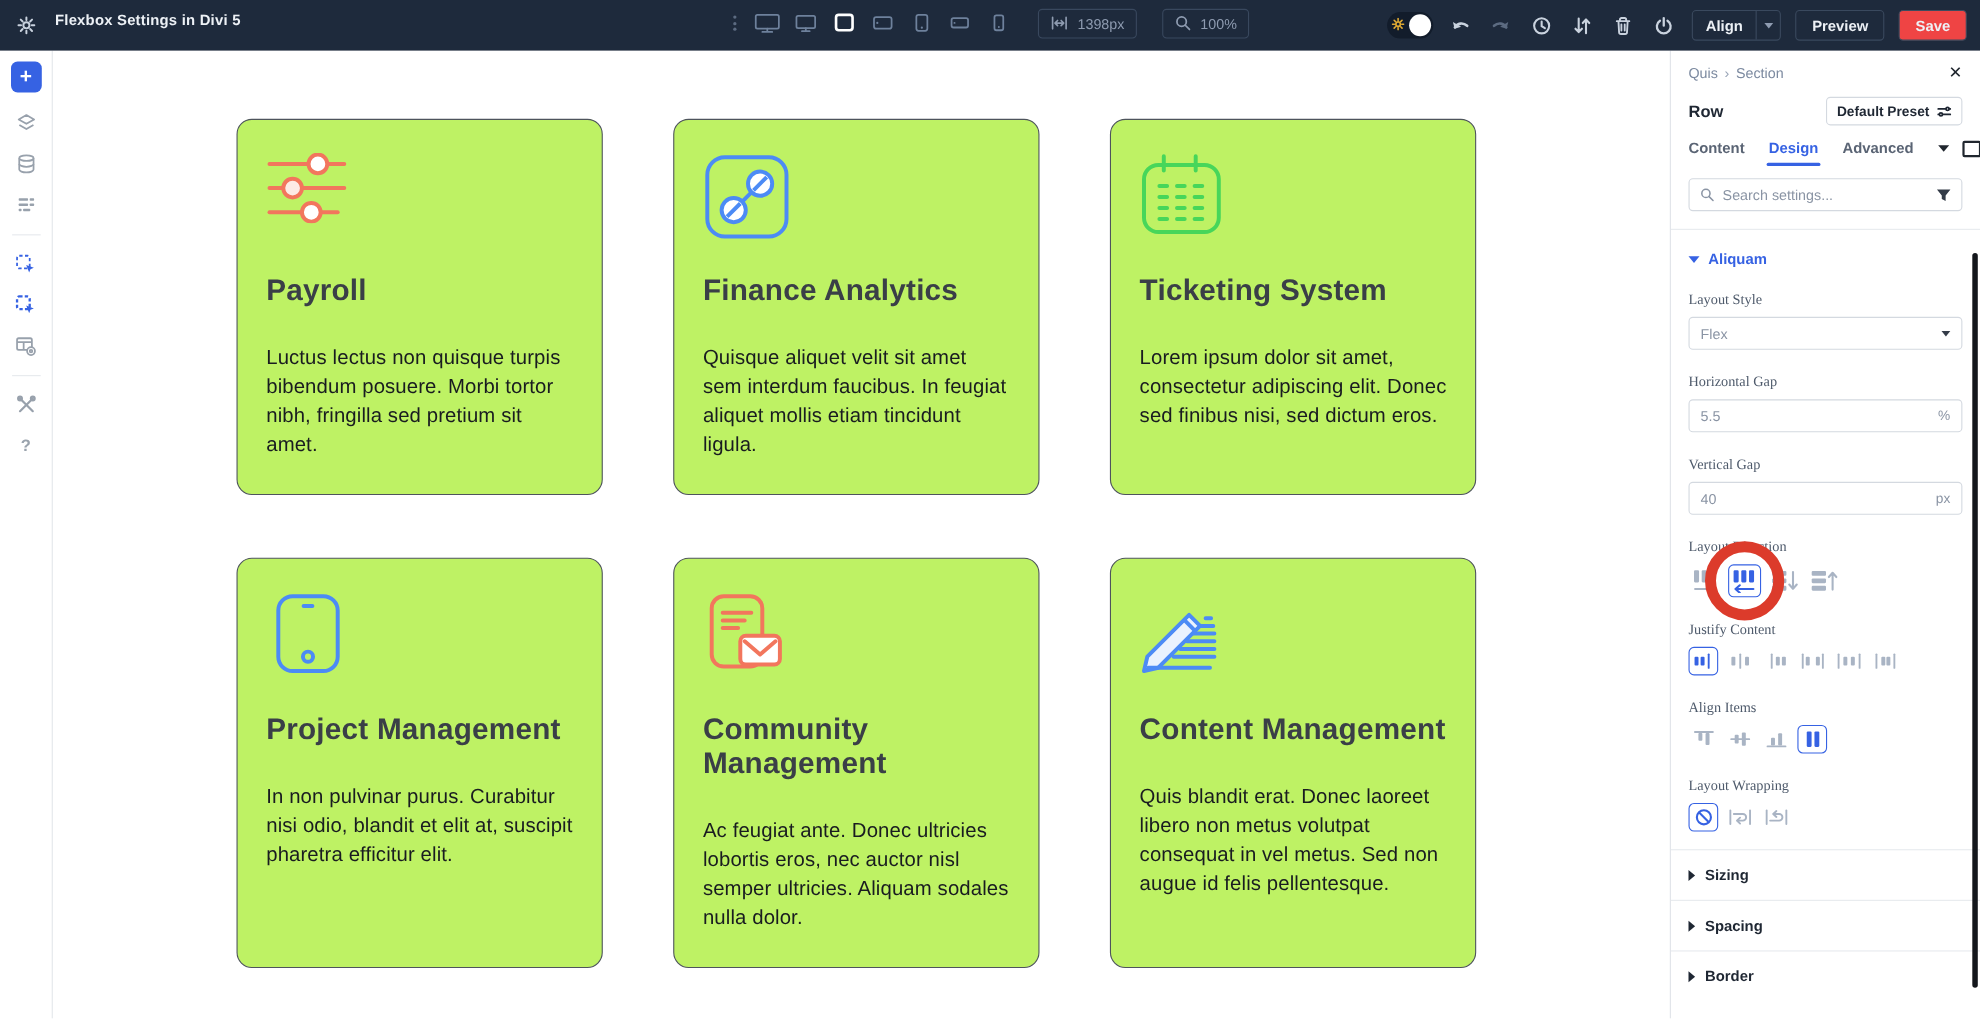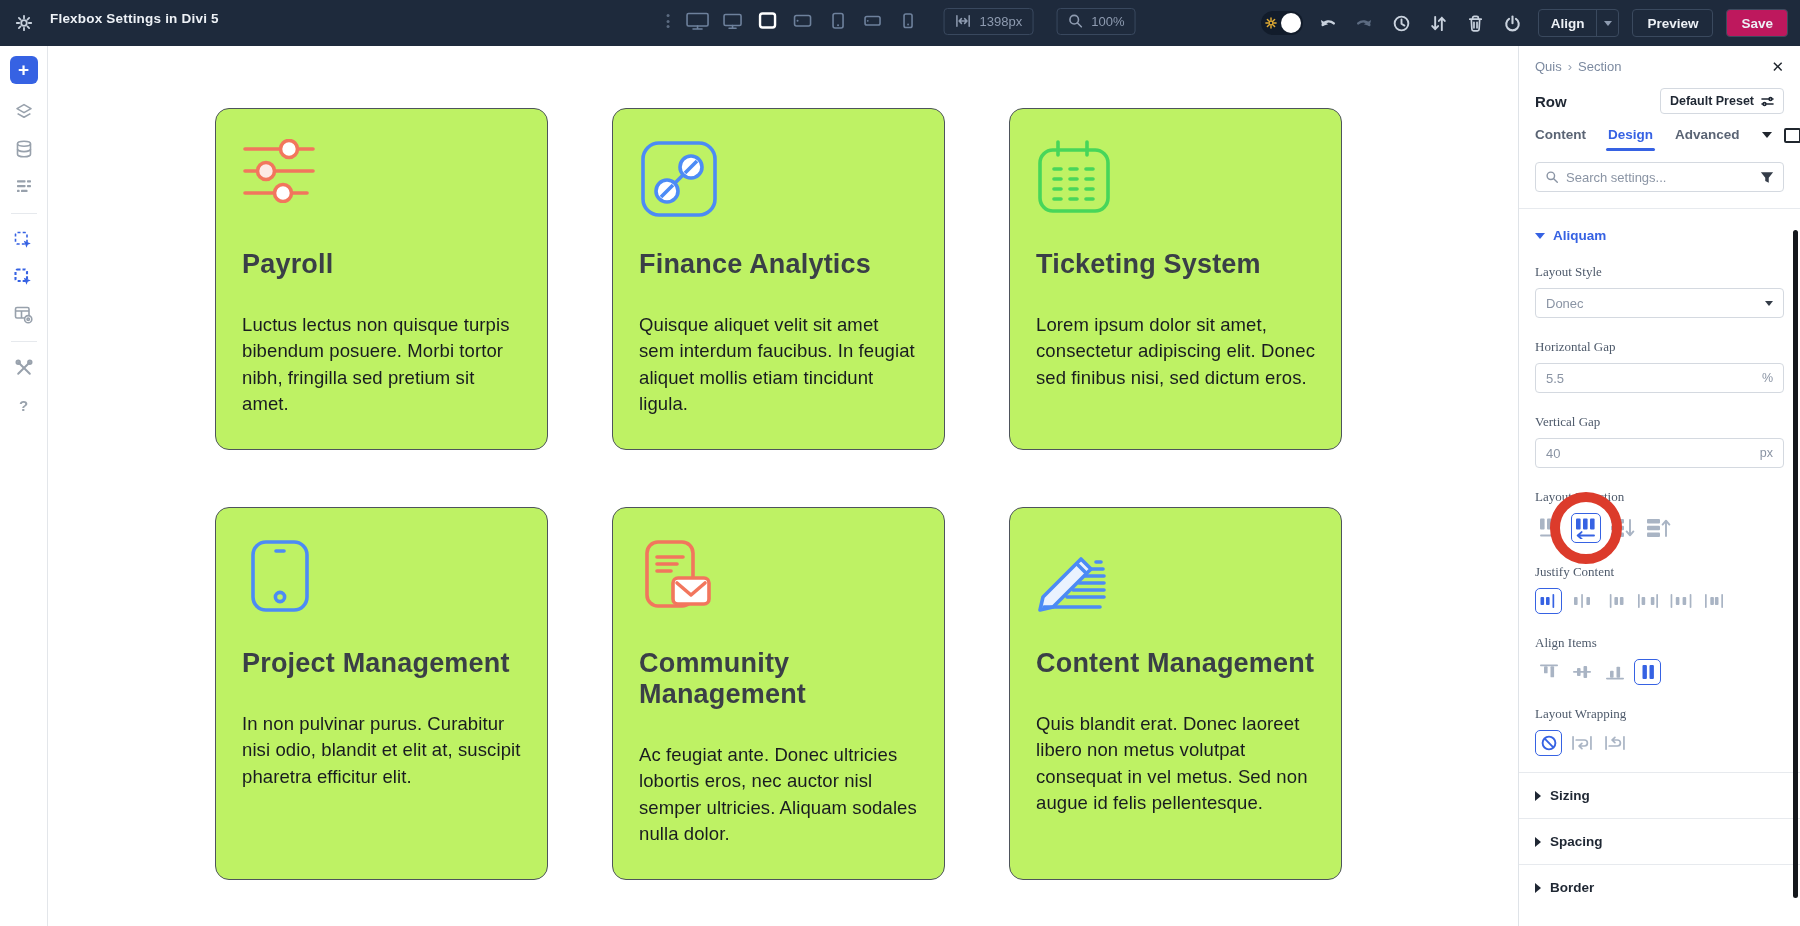--- a/index.html
+++ b/index.html
@@ -25,21 +25,21 @@
   .kebab { display:flex; flex-direction:column; gap:2.5px; padding:0 2px; margin-right:4px; cursor:pointer; }
   .kebab i { width:3px; height:3px; border-radius:50%; background:#5C6B81; display:block; }
   .toggle { width:42px; height:24px; border-radius:12px; background:#121C2B; position:relative; cursor:pointer; flex:none; }
   .toggle .knob { position:absolute; right:2px; top:2px; width:20px; height:20px; border-radius:50%; background:#fff; }
   .toggle .sun { position:absolute; left:4px; top:4px; color:#E2AC33; }
   .tb-btn { height:28px; display:flex; align-items:center; padding:0 14px; border:1px solid #3A495E; border-radius:4px; color:#EDF1F6; font-size:13.5px; font-weight:600; cursor:pointer; }
   .tb-btn.split { padding:0; }
   .tb-btn.split .lbl { padding:0 12px; }
   .tb-btn.split .caret { width:22px; height:100%; display:flex; align-items:center; justify-content:center; border-left:1px solid #3A495E; }
   .caret-tri { width:0; height:0; border-left:4px solid transparent; border-right:4px solid transparent; border-top:5px solid #8E9BB0; }
-  .tb-btn.save { background:#be185d; border-color:#3D4B5E; }
+  .tb-btn.save { background:#ef4444; border-color:#3D4B5E; }
 
   
   .sidebar { position:absolute; top:46px; left:0; bottom:0; width:48px; background:#fff; border-right:1px solid #E3E6EA; display:flex; flex-direction:column; align-items:center; padding-top:10px; z-index:10; }
   .sb-add { width:28px; height:28px; border-radius:6px; background:#3662E3; color:#fff; display:flex; align-items:center; justify-content:center; font-size:19px; font-weight:700; cursor:pointer; margin-bottom:14px; }
   .sb-icon { width:28px; height:28px; display:flex; align-items:center; justify-content:center; color:#98A1AC; cursor:pointer; margin-bottom:9px; }
   .sb-icon.blue { color:#3662E3; }
   .sb-div { width:26px; height:0; border-top:1px solid #E6E9ED; margin:4px 0 12px; }
   .sb-help { font-size:15px; font-weight:700; color:#9AA3AD; }
 
   
@@ -408,21 +408,21 @@
 
     <div class="panel-div"></div>
 
     <div class="sec-head">
       <span class="tri"></span>
       <span class="lbl">Aliquam</span>
     </div>
 
     <div class="ctl-label">Layout Style</div>
     <div class="select-box">
-      <span class="val">Donec</span>
+      <span class="val">Flex</span>
       <span class="sel-caret"></span>
     </div>
 
     <div class="ctl-label">Horizontal Gap</div>
     <div class="num-input">
       <input type="text" value="5.5" style="">
       <span class="unit">%</span>
     </div>
 
     <div class="ctl-label">Vertical Gap</div>

